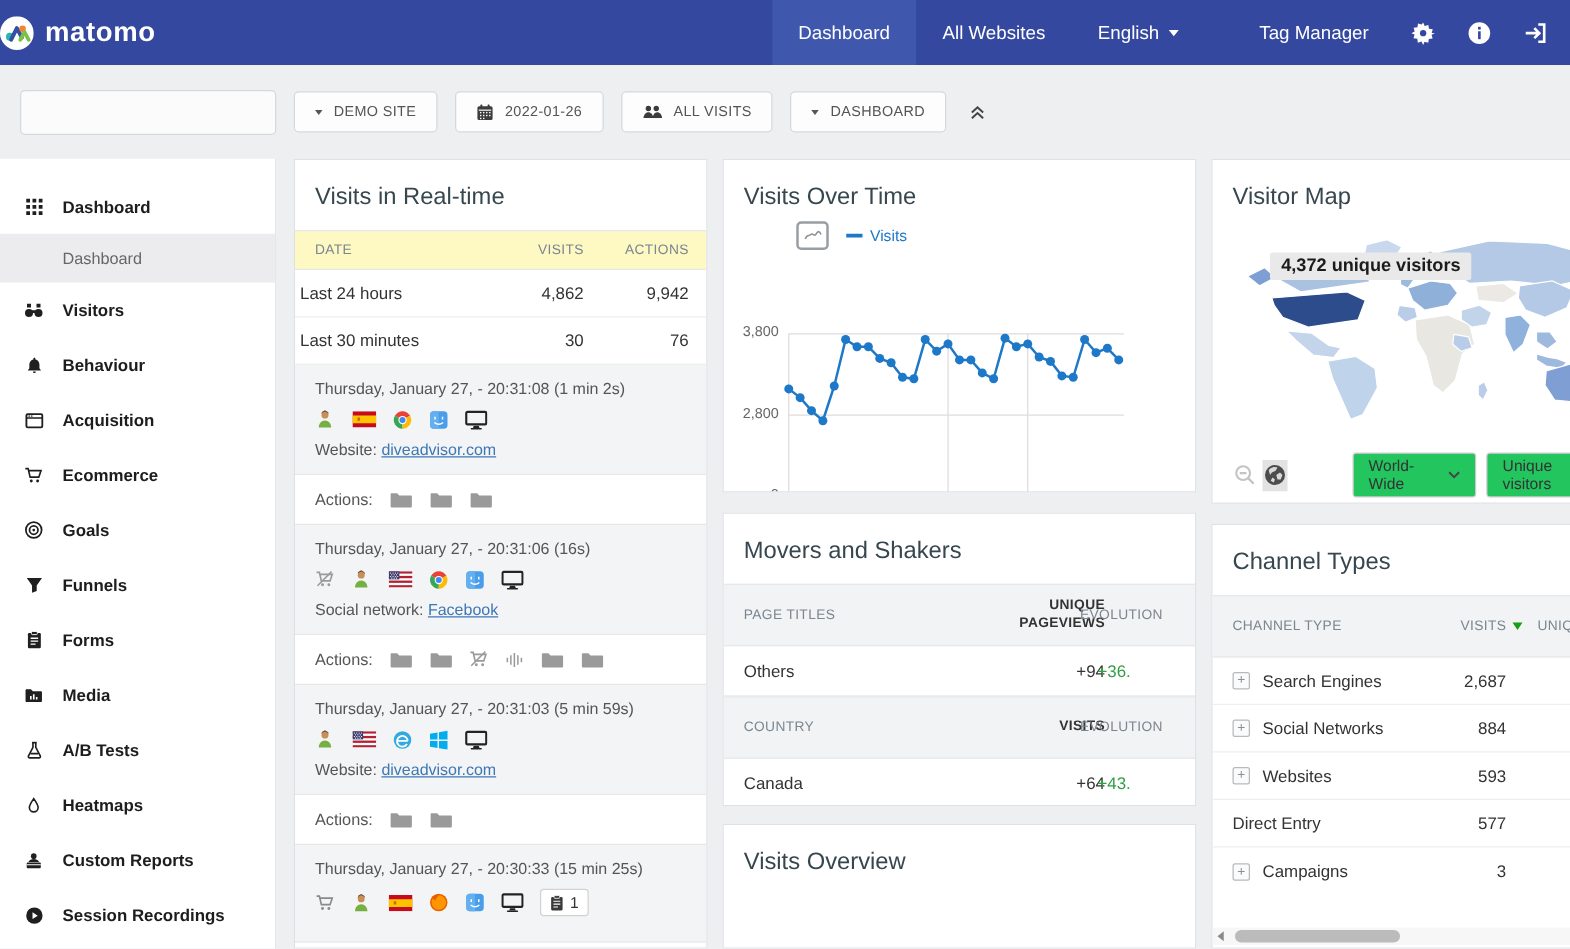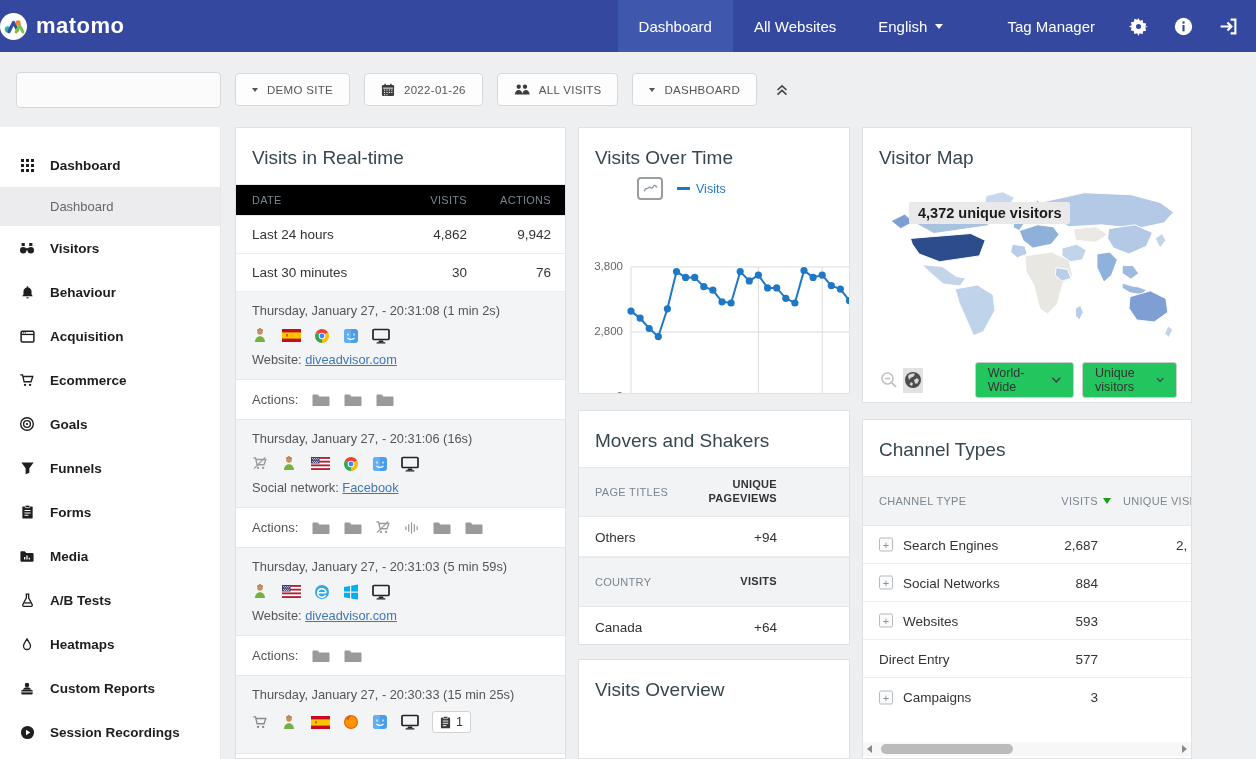--- a/index.html
+++ b/index.html
@@ -30,34 +30,34 @@
 .side-item .sicon{width:16px;display:flex;justify-content:center}
 .side-sub{height:39px;display:flex;align-items:center;padding-left:50px;font-size:13px;color:#666;cursor:pointer}
 .side-sub.active{background:#ececee}
 .main{flex:1;display:flex;gap:12px;padding-left:14px;overflow:hidden}
 .col{display:flex;flex-direction:column;flex-shrink:0}
 .card{background:#fff;border:1px solid #dfe2e5;overflow:hidden;position:relative}
 .card-title{font-size:19px;color:#37474f;padding:19px 16px 15px}
 
 .col1{width:331px}
 .rt-card{height:632px}
-.rt-head{display:flex;background:#000000;border-top:1px solid #e6e8ea;border-bottom:1px solid #e6e8ea;padding:9px 14px 9px 16px;font-size:11px;color:#7a8690;letter-spacing:.3px}
+.rt-head{display:flex;background:#fef9c3;border-top:1px solid #e6e8ea;border-bottom:1px solid #e6e8ea;padding:9px 14px 9px 16px;font-size:11px;color:#7a8690;letter-spacing:.3px}
 .rt-head .h2{margin-left:auto;width:80px;text-align:right}
 .rt-head .h3{width:84px;text-align:right}
-.rt-row{display:flex;align-items:center;padding:11px 14px 11px 16px;font-size:13.5px;color:#333;border-bottom:1px solid #eceeef}
+.rt-row{display:flex;align-items:center;padding:11px 14px 11px 4px;font-size:13.5px;color:#333;border-bottom:1px solid #eceeef}
 .rt-row .c2{margin-left:auto;width:80px;text-align:right}
 .rt-row .c3{width:84px;text-align:right}
 .visit-block{background:#f3f4f5;padding:11px 16px 12px;border-bottom:1px solid #e6e8ea;font-size:12.8px;color:#555}
 .visit-icons{display:flex;gap:13px;align-items:center;margin:9px 0 8px}
 .visit-ref{font-size:12.8px;color:#555}
 a.link{color:#3f77b5;text-decoration:underline;cursor:pointer}
 .actions-row{display:flex;align-items:center;gap:13px;padding:12px 16px;font-size:13px;color:#555;background:#fff;border-bottom:1px solid #e6e8ea}
 .badge-box{display:inline-flex;align-items:center;gap:5px;border:1px solid #d2d2d2;border-radius:3px;background:#fff;padding:3px 7px;font-size:12.5px;color:#333}
 
-.col2{width:272px}
+.col2{width:379px}
 .chart-card{height:296px;margin-bottom:16px}
 .chart-wrap{position:relative;height:240px}
 .legend-row{position:absolute;top:-7px;left:58px;display:flex;align-items:center;gap:14px}
 .export-box{width:26px;height:23px;border:2px solid #999ea3;border-radius:4px;display:flex;align-items:center;justify-content:center;cursor:pointer;background:#fff}
 .legend-item{display:flex;align-items:center;gap:6px;cursor:pointer}
 .legend-dash{width:13px;height:3px;background:#1e78c8}
 .legend-label{color:#1e78c8;font-size:12.5px}
 .ylab{position:absolute;width:42px;text-align:right;font-size:11.5px;color:#666}
 
 .mv-card{height:260px;margin-bottom:14px}

